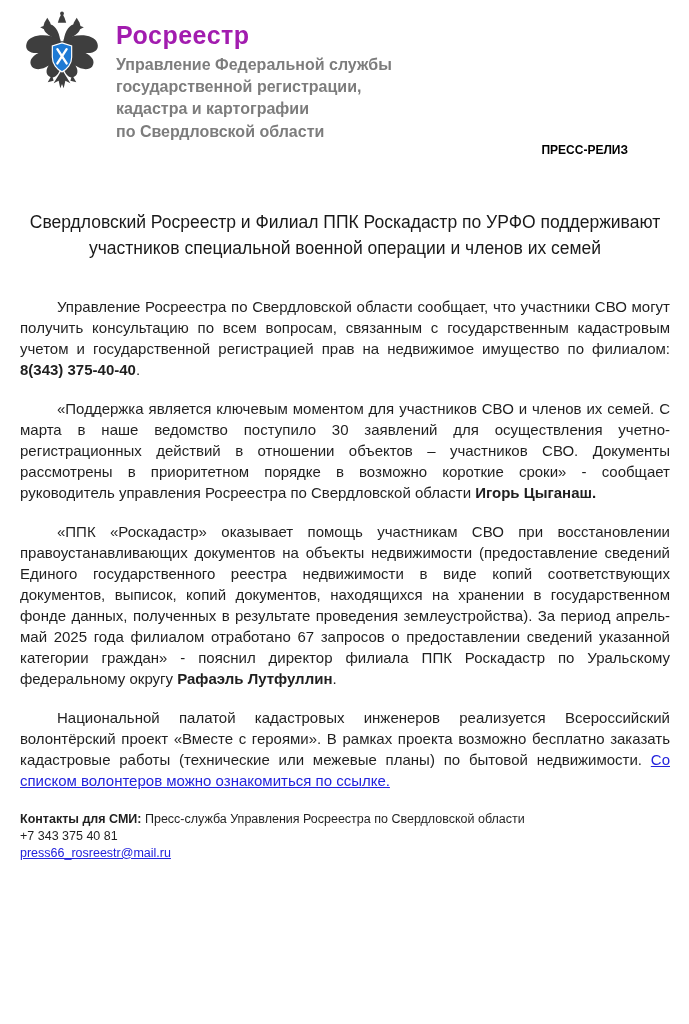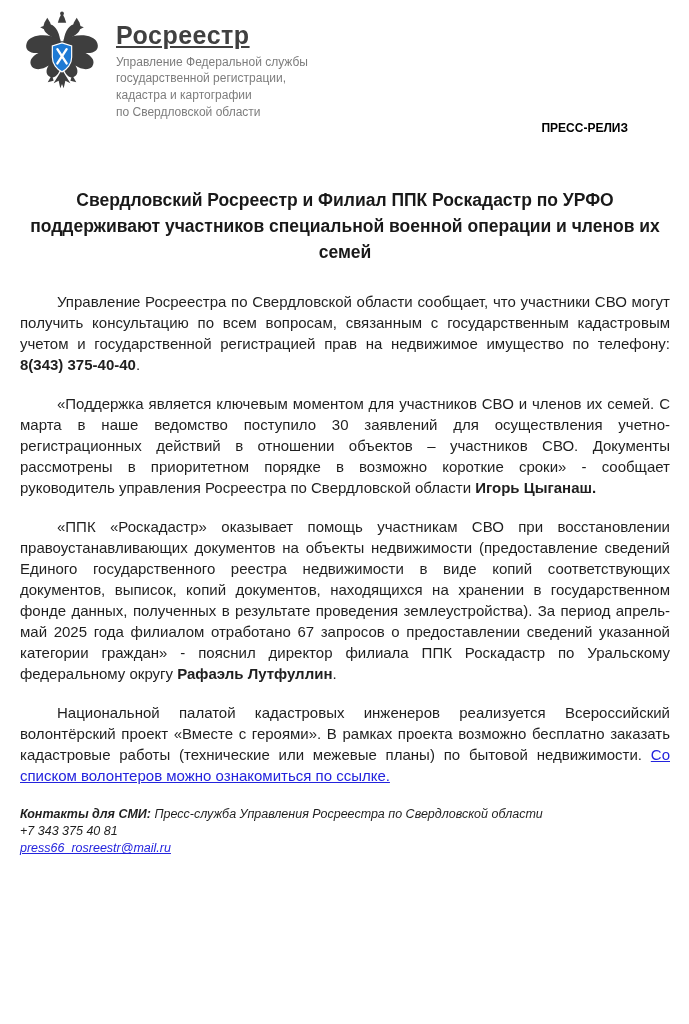--- a/index.html
+++ b/index.html
@@ -13,66 +13,66 @@
     color: #1c1c1c;
     overflow: hidden;
   }
   
   .header { display: flex; align-items: flex-start; }
   .logo-mark { flex: 0 0 auto; margin-top: 2px; }
   .logo-text { margin-left: 12px; margin-top: 14px; }
   .org-name {
     font-size: 25px;
     font-weight: 700;
-    color: #404040;
+    color: #a21caf;
     letter-spacing: 0.5px;
     line-height: 1.1;
-    text-decoration: underline;
   }
   .org-sub {
     margin-top: 4px;
-    font-size: 12px;
+    font-size: 16px;
     line-height: 1.4;
     color: #7d7d7d;
     white-space: pre-line;
+    font-weight: bold;
   }
   .doc-type {
     text-align: right;
     padding-right: 42px;
     font-size: 12px;
     font-weight: 700;
     color: #000000;
     margin-top: 0px;
   }
   
   .title {
-    margin: 52px auto 26px auto;
+    margin: 52px auto 34px auto;
     max-width: 645px;
     text-align: center;
     font-size: 17.5px;
-    font-weight: 700;
+    font-weight: 400;
     line-height: 1.5;
     color: #191919;
   }
   
   .body-p {
     font-size: 15px;
     line-height: 21px;
     text-align: justify;
     text-indent: 37px;
     margin-bottom: 18px;
     color: #1f1f1f;
   }
   .body-p .em { }
   .body-p .strong { font-weight: 700; }
   a.doc-link { color: #2323dd; text-decoration: underline; cursor: pointer; }
   
   .footer { margin-top: 20px; font-size: 12.5px; line-height: 17px; color: #1f1f1f; }
   .footer .strong { font-weight: 700; }
-  .footer-line { margin: 0; font-style: italic; }
+  .footer-line { margin: 0; }
 </style>
 </head>
 <body>
 
 <div class="page">
 
   <div class="header">
     <div class="logo-mark">
       <svg viewBox="0 0 100 112" width="84" height="96" aria-hidden="true">
         <g fill="#3e3e3e">
@@ -104,21 +104,21 @@
 государственной регистрации,
 кадастра и картографии
 по Свердловской области</div>
     </div>
   </div>
 
   <div class="doc-type">ПРЕСС-РЕЛИЗ</div>
 
   <h1 class="title">Свердловский Росреестр и Филиал ППК Роскадастр по УРФО поддерживают участников специальной военной операции и членов их семей</h1>
 
-  <p class="body-p"><span>Управление Росреестра по Свердловской области сообщает, что участники СВО могут получить консультацию по всем вопросам, связанным с государственным кадастровым учетом и государственной регистрацией прав на недвижимое имущество по телефону: </span><span class="strong">8(343) 375-40-40</span><span>.</span></p>
+  <p class="body-p"><span>Управление Росреестра по Свердловской области сообщает, что участники СВО могут получить консультацию по всем вопросам, связанным с государственным кадастровым учетом и государственной регистрацией прав на недвижимое имущество по филиалом: </span><span class="strong">8(343) 375-40-40</span><span>.</span></p>
 
   <p class="body-p"><span class="em">«Поддержка является ключевым моментом для участников СВО и членов их семей. С марта в наше ведомство поступило 30 заявлений для осуществления учетно-регистрационных действий в отношении объектов – участников СВО. Документы рассмотрены в приоритетном порядке в возможно короткие сроки»</span><span> - сообщает руководитель управления Росреестра по Свердловской области </span><span class="strong">Игорь Цыганаш.</span></p>
 
 
   <p class="body-p"><span class="em">«ППК «Роскадастр» оказывает помощь участникам СВО при восстановлении правоустанавливающих документов на объекты недвижимости (предоставление сведений Единого государственного реестра недвижимости в виде копий соответствующих документов, выписок, копий документов, находящихся на хранении в государственном фонде данных, полученных в результате проведения землеустройства). За период апрель-май 2025 года филиалом отработано 67 запросов о предоставлении сведений указанной категории граждан»</span><span> - пояснил директор филиала ППК Роскадастр по Уральскому федеральному округу </span><span class="strong">Рафаэль Лутфуллин</span><span>.</span></p>
 
   <p class="body-p"><span>Национальной палатой кадастровых инженеров реализуется Всероссийский волонтёрский проект «Вместе с героями». В рамках проекта возможно бесплатно заказать кадастровые работы (технические или межевые планы) по бытовой недвижимости. </span><a class="doc-link" href="#">Со списком волонтеров можно ознакомиться по ссылке.</a></p>
 
   <div class="footer">
     <p class="footer-line"><span class="strong">Контакты для СМИ:</span><span> Пресс-служба Управления Росреестра по Свердловской области</span></p>

